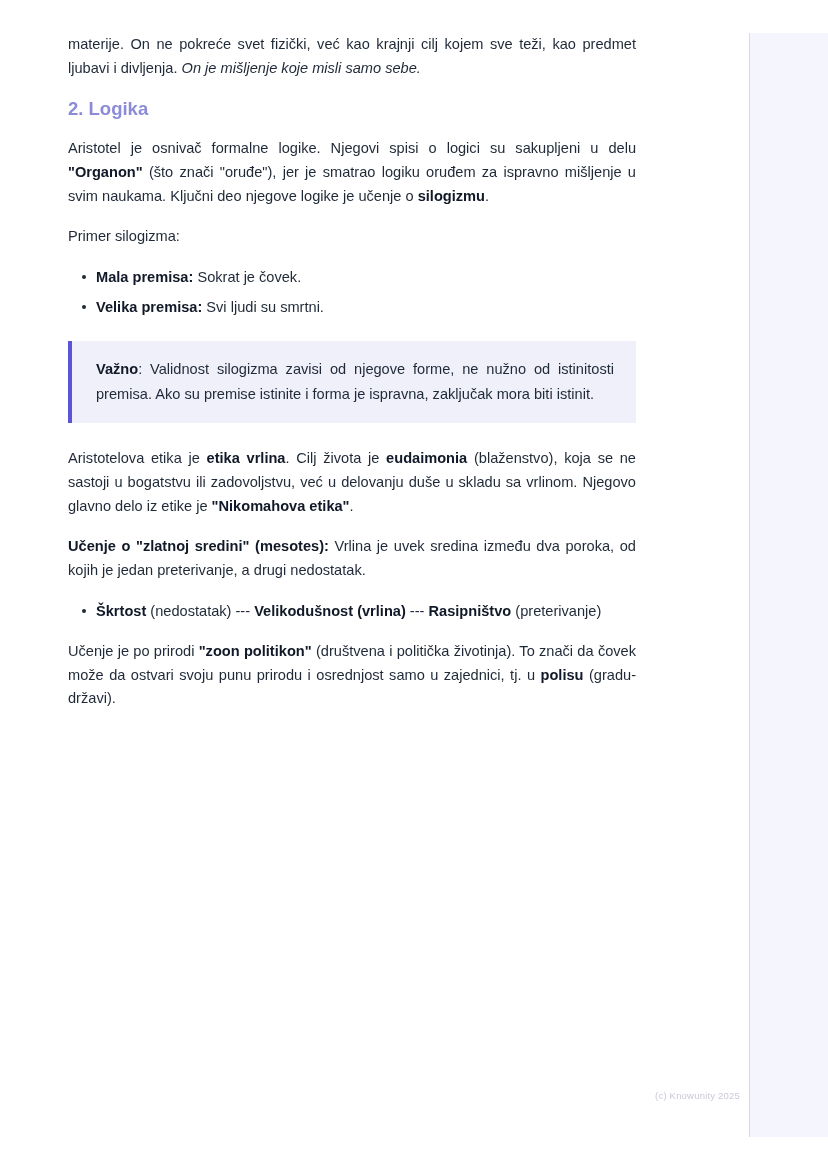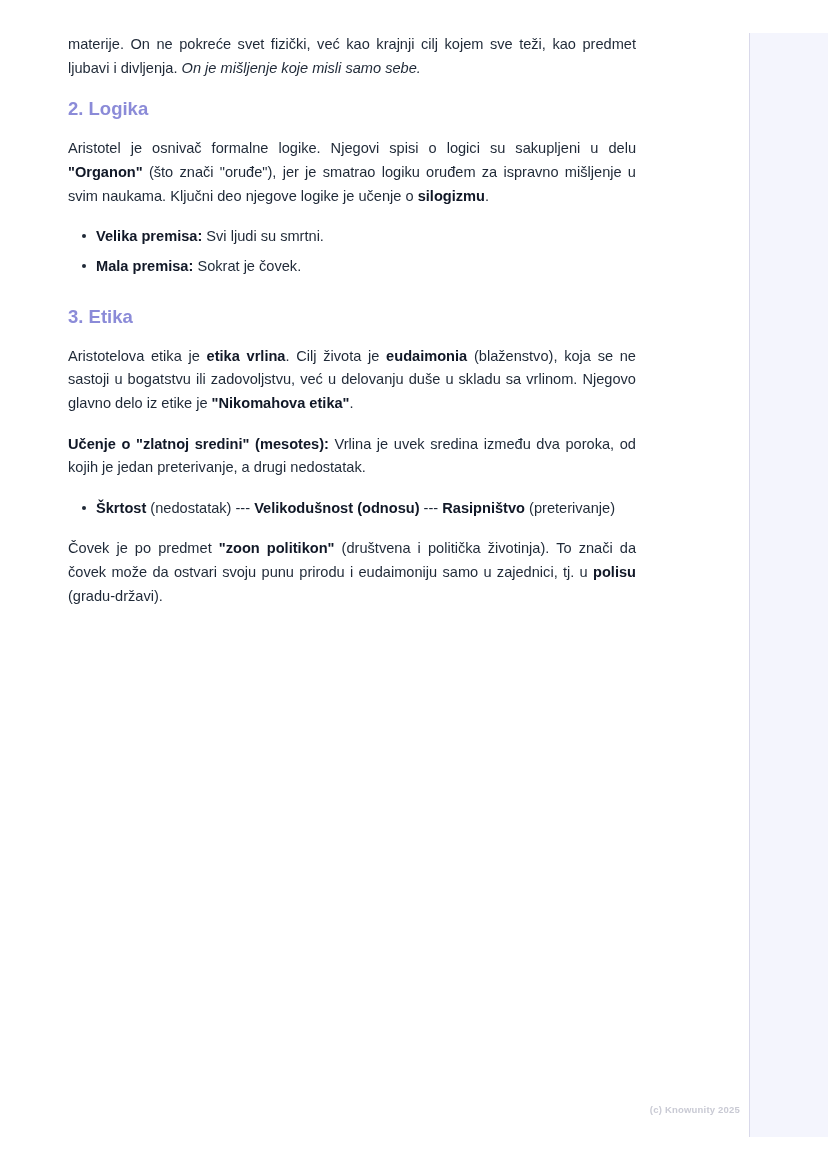--- a/index.html
+++ b/index.html
@@ -86,55 +86,57 @@
   }
   .callout p {
     margin: 0;
     font-size: 14.6px;
     line-height: 1.72;
     text-align: justify;
   }
   .footer-note {
     position: absolute;
     right: 88px;
-    bottom: 56px;
+    bottom: 70px;
     font-size: 9.5px;
     color: #c9cad4;
     letter-spacing: 0.2px;
     white-space: nowrap;
-    font-weight: bold;
   }
 </style>
 </head>
 <body>
 
 <div class="page">
 
   <div class="right-rail"></div>
 
   <div class="content">
 
     <p>
       <span>materije. On ne pokreće svet fizički, već kao krajnji cilj kojem sve teži, kao predmet ljubavi i divljenja. </span><em>On je mišljenje koje misli samo sebe.</em>
     </p>
 
     <h2 class="h2 first">2. Logika</h2>
     <p><span>Aristotel je osnivač formalne logike. Njegovi spisi o logici su sakupljeni u delu </span><strong>"Organon"</strong><span> (što znači "oruđe"), jer je smatrao logiku oruđem za ispravno mišljenje u svim naukama. Ključni deo njegove logike je učenje o </span><strong>silogizmu</strong><span>.</span></p>
+    <p><span>Primer silogizma:</span></p>
     <ul>
+      <li><strong>Mala premisa:</strong><span> Sokrat je čovek.</span></li>
       <li><strong>Velika premisa:</strong><span> Svi ljudi su smrtni.</span></li>
-      <li><strong>Mala premisa:</strong><span> Sokrat je čovek.</span></li>
     </ul>
 
+    <div class="callout">
+      <p><strong>Važno</strong><span>: Validnost silogizma zavisi od njegove forme, ne nužno od istinitosti premisa. Ako su premise istinite i forma je ispravna, zaključak mora biti istinit.</span></p>
+    </div>
 
-    <h2 class="h2">3. Etika</h2>
     <p><span>Aristotelova etika je </span><strong>etika vrlina</strong><span>. Cilj života je </span><strong>eudaimonia</strong><span> (blaženstvo), koja se ne sastoji u bogatstvu ili zadovoljstvu, već u delovanju duše u skladu sa vrlinom. Njegovo glavno delo iz etike je </span><strong>"Nikomahova etika"</strong><span>.</span></p>
     <p><strong>Učenje o "zlatnoj sredini" (mesotes):</strong><span> Vrlina je uvek sredina između dva poroka, od kojih je jedan preterivanje, a drugi nedostatak.</span></p>
     <ul>
-      <li><strong>Škrtost</strong><span> (nedostatak) --- </span><strong>Velikodušnost (odnosu)</strong><span> --- </span><strong>Rasipništvo</strong><span> (preterivanje)</span></li>
+      <li><strong>Škrtost</strong><span> (nedostatak) --- </span><strong>Velikodušnost (vrlina)</strong><span> --- </span><strong>Rasipništvo</strong><span> (preterivanje)</span></li>
     </ul>
 
-    <p class="last"><span>Čovek je po predmet </span><strong>"zoon politikon"</strong><span> (društvena i politička životinja). To znači da čovek može da ostvari svoju punu prirodu i eudaimoniju samo u zajednici, tj. u </span><strong>polisu</strong><span> (gradu-državi).</span></p>
+    <p class="last"><span>Učenje je po prirodi </span><strong>"zoon politikon"</strong><span> (društvena i politička životinja). To znači da čovek može da ostvari svoju punu prirodu i osrednjost samo u zajednici, tj. u </span><strong>polisu</strong><span> (gradu-državi).</span></p>
 
   </div>
 
   <div class="footer-note">(c) Knowunity 2025</div>
 
 </div>
 
 </body></html>

